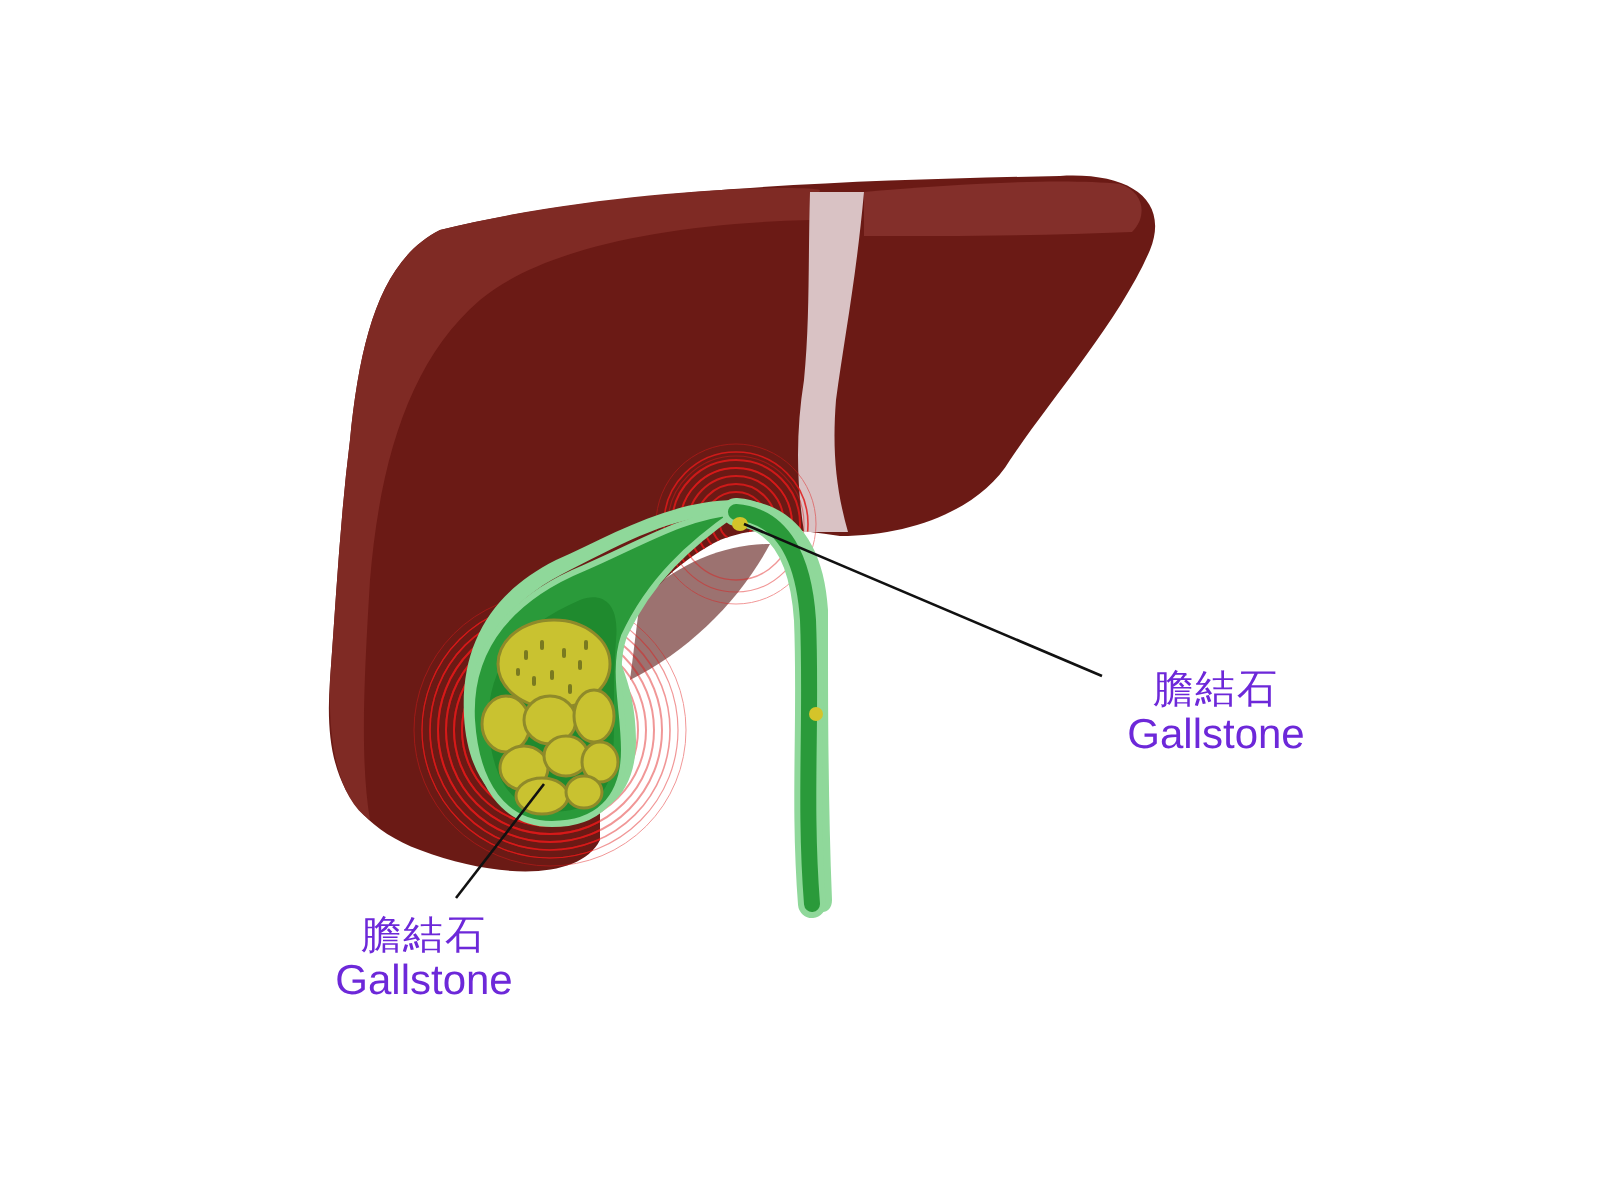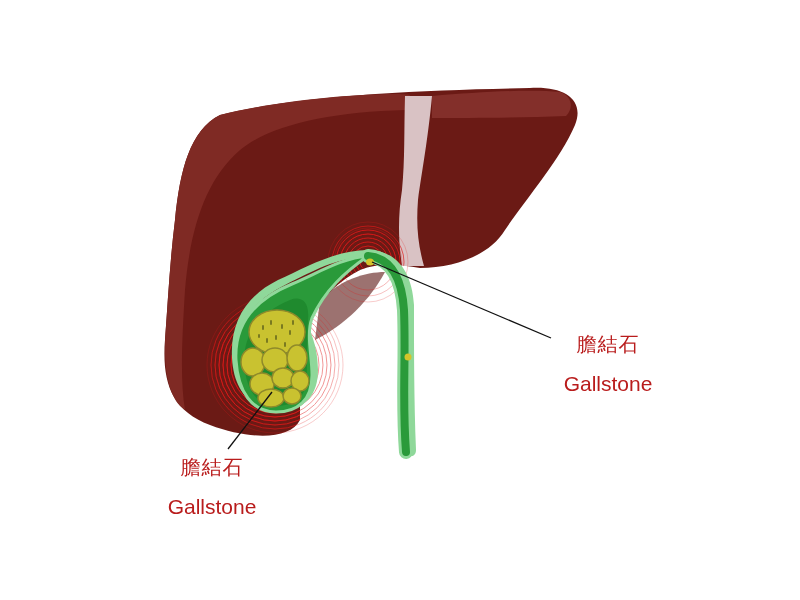--- a/index.html
+++ b/index.html
@@ -1,26 +1,26 @@
 <!DOCTYPE html>
 <html><head>
   <meta charset="utf-8">
   <style>
     html, body { margin: 0; padding: 0; background: #ffffff; }
     body { width: 800px; height: 600px; position: relative; overflow: hidden; }
     #figure { position: absolute; left: 0; top: 0; width: 800px; height: 600px; }
     .label {
       position: absolute;
       text-align: center;
-      color: #b91c1c;
+      color: #6d28d9;
       font-family: "DejaVu Sans", sans-serif;
       line-height: 1.15;
     }
     .label .zh { font-size: 20px; letter-spacing: 1px; display: block; }
-    .label .en { font-family: "Liberation Sans", sans-serif; font-size: 21px; display: block; margin-top: 16px; }
+    .label .en { font-family: "Liberation Sans", sans-serif; font-size: 21px; display: block; margin-top: 0; }
     #label-right { left: 548px; top: 333px; width: 120px; }
     #label-left { left: 152px; top: 456px; width: 120px; }
   </style>
 </head>
 <body>
 
 <svg id="figure" viewBox="0 0 800 600" xmlns="http://www.w3.org/2000/svg">
   <defs>
     <radialGradient id="inflamA" cx="50%" cy="50%" r="50%">
       <stop offset="0%" stop-color="#ff2020" stop-opacity="0.9"></stop>

